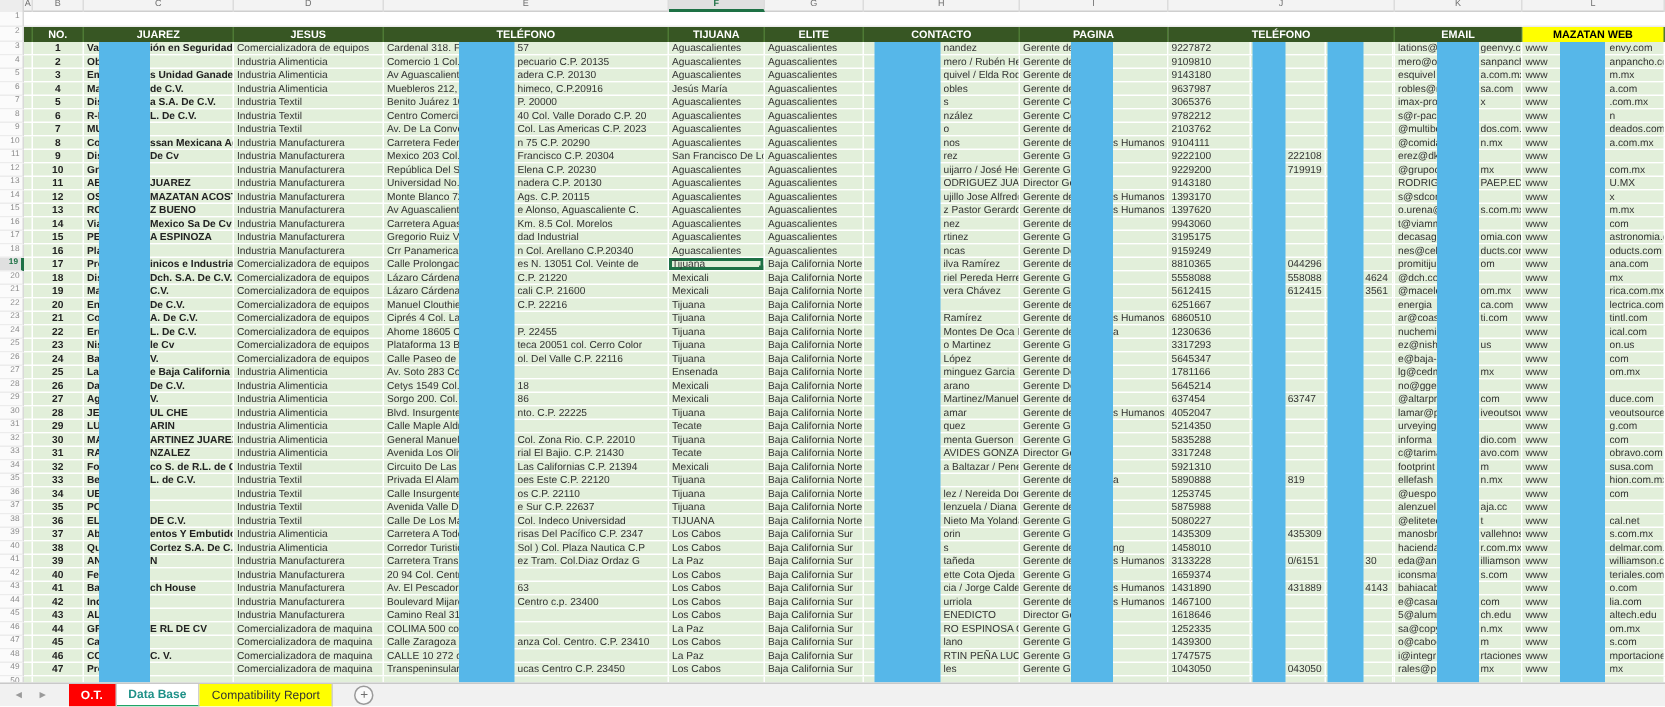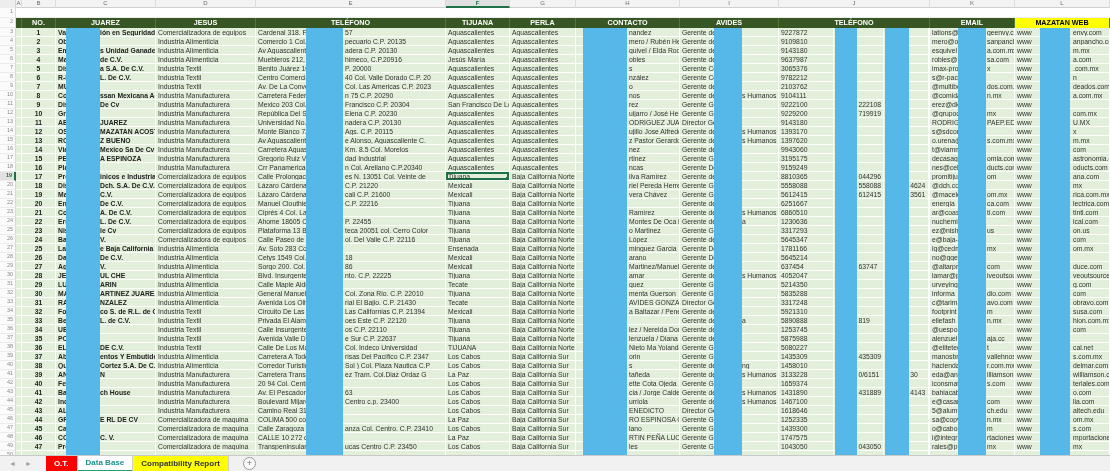--- a/index.html
+++ b/index.html
@@ -37,21 +37,21 @@
   
   .bar{position:absolute;top:28px;height:427px;background:#56b7e9;z-index:4;}
   
   .tabbar{position:absolute;left:0;top:455px;width:1110px;height:16px;background:#f1f1f1;
           border-top:1px solid #c9c9c9;box-sizing:border-box;display:flex;align-items:center;z-index:10;}
   .navarrow{color:#9a9a9a;font-size:7px;margin-left:9px;}
   .tab{height:16px;display:flex;align-items:center;padding:0 8px;font-size:8px;
        border-right:1px solid #d0d0d0;box-sizing:border-box;}
   .tab-red{background:#ff0000;color:#fff;font-weight:bold;margin-left:14px;}
   .tab-active{background:#ffffff;color:#1f9188;font-weight:bold;border-bottom:2px solid #21a366;}
-  .tab-yellow{background:#ffff00;color:#333;font-weight:bold;}
+  .tab-yellow{background:#ffff00;color:#333;font-weight:normal;}
   .addsheet{width:11px;height:11px;border:1px solid #9a9a9a;border-radius:50%;color:#6e6e6e;
             font-size:9px;line-height:10px;text-align:center;margin-left:14px;background:#fafafa;}
   .hscroll{position:absolute;left:620px;top:458px;width:486px;height:9px;display:flex;align-items:center;}
   .sarr{color:#8a8a8a;font-size:6px;width:10px;text-align:center;}
   .track{flex:1;height:7px;position:relative;}
   .thumb{position:absolute;left:18px;right:14px;top:1px;height:5px;background:#6d6d6d;border-radius:3px;}
   .splitdots{color:#b5b5b5;font-size:7px;position:absolute;left:612px;top:458px;}
 </style>
 </head>
 <body>
@@ -89,23 +89,23 @@
         <div class="cell " style="width: 95px; height: 10px; line-height: 10px;"></div>
       </div>
       <div class="row" style="height: 10px;">
         <div class="gut">2</div>
         <div class="cell hdr" style="width: 6px; height: 10px; line-height: 10px;"></div>
         <div class="cell hdr" style="width: 34px; height: 10px; line-height: 10px;">NO.</div>
         <div class="cell hdr" style="width: 100px; height: 10px; line-height: 10px;">JUAREZ</div>
         <div class="cell hdr" style="width: 100px; height: 10px; line-height: 10px;">JESUS</div>
         <div class="cell hdr" style="width: 190px; height: 10px; line-height: 10px;">TELÉFONO</div>
         <div class="cell hdr" style="width: 64px; height: 10px; line-height: 10px;">TIJUANA</div>
-        <div class="cell hdr" style="width: 66px; height: 10px; line-height: 10px;">PERLA</div>
+        <div class="cell hdr" style="width: 66px; height: 10px; line-height: 10px;">ELITE</div>
         <div class="cell hdr" style="width: 104px; height: 10px; line-height: 10px;">CONTACTO</div>
-        <div class="cell hdr" style="width: 99px; height: 10px; line-height: 10px;">AVIDES</div>
+        <div class="cell hdr" style="width: 99px; height: 10px; line-height: 10px;">PAGINA</div>
         <div class="cell hdr" style="width: 151px; height: 10px; line-height: 10px;">TELÉFONO</div>
         <div class="cell hdr" style="width: 85px; height: 10px; line-height: 10px;">EMAIL</div>
         <div class="cell hdr web" style="width: 95px; height: 10px; line-height: 10px;">MAZATAN WEB</div>
       </div>
       <div class="row datarow" style="height: 9px;">
         <div class="gut">3</div>
         <div class="cell " style="width: 6px; height: 9px; line-height: 9px;"></div>
         <div class="cell c-no" style="width: 34px; height: 9px; line-height: 9px;">1</div>
         <div class="cell c-emp" style="width: 100px; height: 9px; line-height: 9px;"><span>Vanguar</span><span class="fr2 e2">ión en Seguridad E</span></div>
         <div class="cell " style="width: 100px; height: 9px; line-height: 9px;">Comercializadora de equipos</div>

